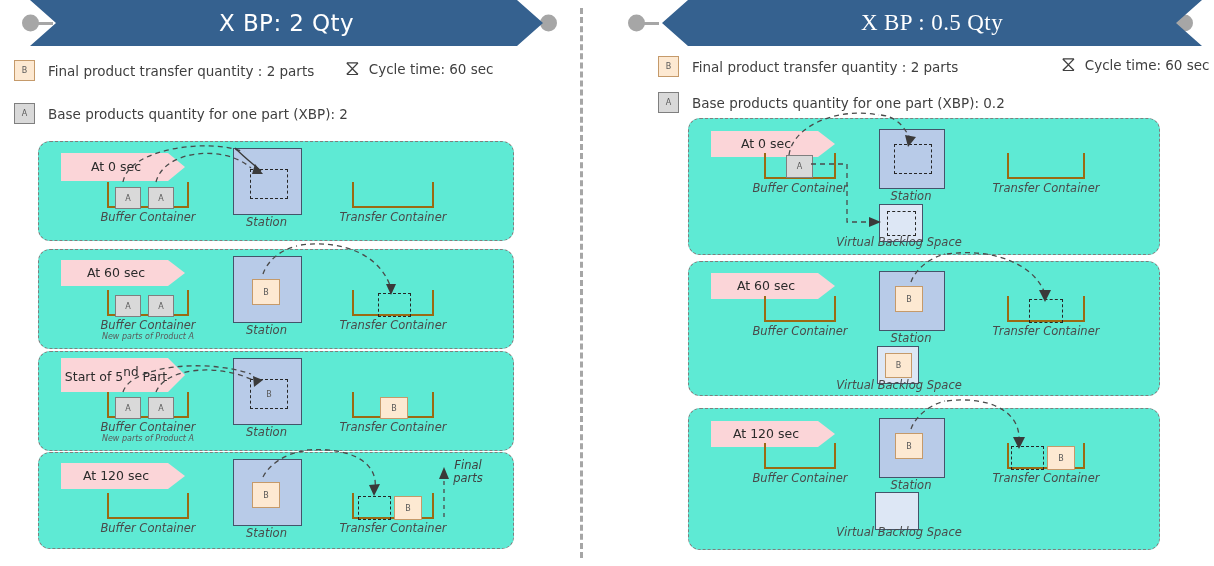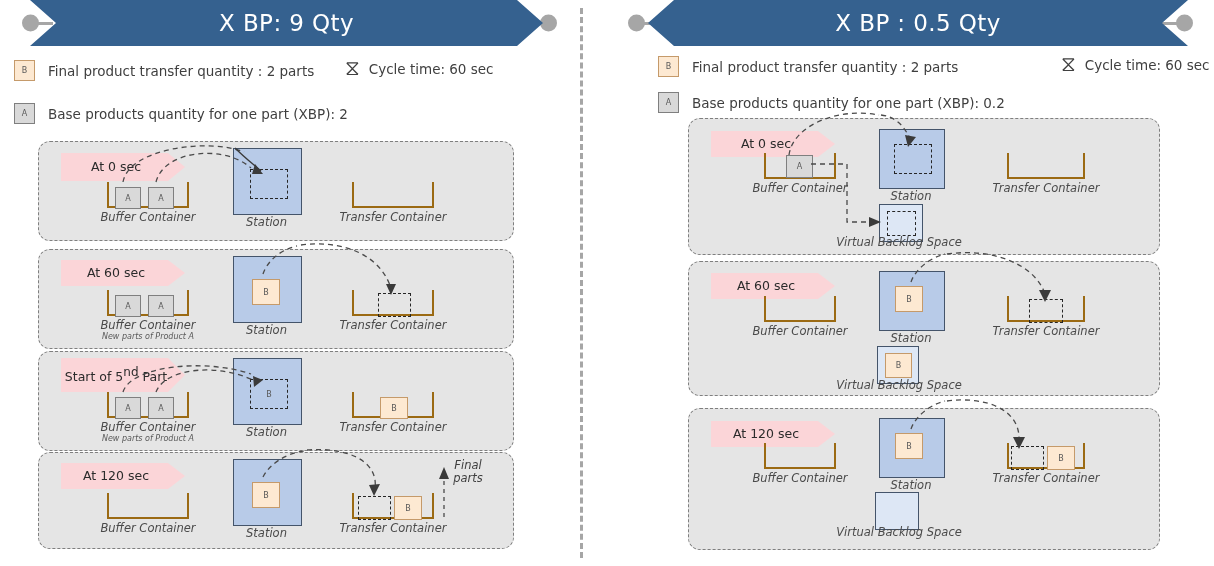--- a/index.html
+++ b/index.html
@@ -45,21 +45,21 @@
     display:flex;align-items:center;justify-content:center;
     font-size:8px;color:#595959;margin-right:13px;flex:0 0 auto;
   }
   .chip.b{background:#fde9d2;border-color:#c59a6a;}
   .chip.a{background:#d9d9d9;border-color:#7f7f7f;}
   .hourglass{font-size:21px;color:#404040;line-height:1;margin-right:9px;}
 
   
   .step{
     position:absolute;
-    border:1.5px dashed #7f7f7f;border-radius:12px;background:#e5e5e5;
+    border:1.5px dashed #7f7f7f;border-radius:12px;background:#5eead4;
   }
   .tlabel{
     position:absolute;background:#fbd5d8;color:#2b2b2b;
     font-size:12.5px;line-height:1.15;text-align:center;
     display:flex;align-items:center;justify-content:center;
     clip-path:polygon(0 0, calc(100% - 17px) 0, 100% 50%, calc(100% - 17px) 100%, 0 100%);
     padding-right:14px;
   }
   .tlabel sup{font-size:12px;vertical-align:super;}
   .cap{
@@ -103,21 +103,21 @@
 
   <div class="banner-wrap">
     <div class="knob" style="left:22px;">
       <div class="stem" style="left:13px;width:18px;"></div>
       <div class="dot"></div>
     </div>
     <div class="knob" style="left:540px;">
       <div class="stem" style="left:-14px;width:18px;"></div>
       <div class="dot"></div>
     </div>
-    <div class="banner right-arrow" style="left:30px;width:513px;">X BP: 9 Qty</div>
+    <div class="banner right-arrow" style="left:30px;width:513px;">X BP: 2 Qty</div>
   </div>
 
   <div class="legend" style="left:14px;top:60px;">
     <span class="chip b">B</span>
     <span>Final product transfer quantity : 2 parts</span>
   </div>
   <div class="legend" style="left:345px;top:58px;">
     <span class="hourglass">⧖</span>
     <span>Cycle time:  60 sec</span>
   </div>
@@ -271,21 +271,21 @@
 
   <div class="banner-wrap">
     <div class="knob" style="left:8px;">
       <div class="stem" style="left:13px;width:18px;"></div>
       <div class="dot"></div>
     </div>
     <div class="knob" style="left:556px;">
       <div class="stem" style="left:-14px;width:18px;"></div>
       <div class="dot"></div>
     </div>
-    <div class="banner left-arrow" style="left:28px;width:540px;">X BP : 0.5 Qty</div>
+    <div class="banner left-arrow" style="left:42px;width:540px;font-family:Liberation Serif, serif;">X BP : 0.5 Qty</div>
   </div>
 
   <div class="legend" style="left:38px;top:56px;">
     <span class="chip b">B</span>
     <span>Final product transfer quantity : 2 parts</span>
   </div>
   <div class="legend" style="left:441px;top:54px;">
     <span class="hourglass">⧖</span>
     <span>Cycle time:  60 sec</span>
   </div>

